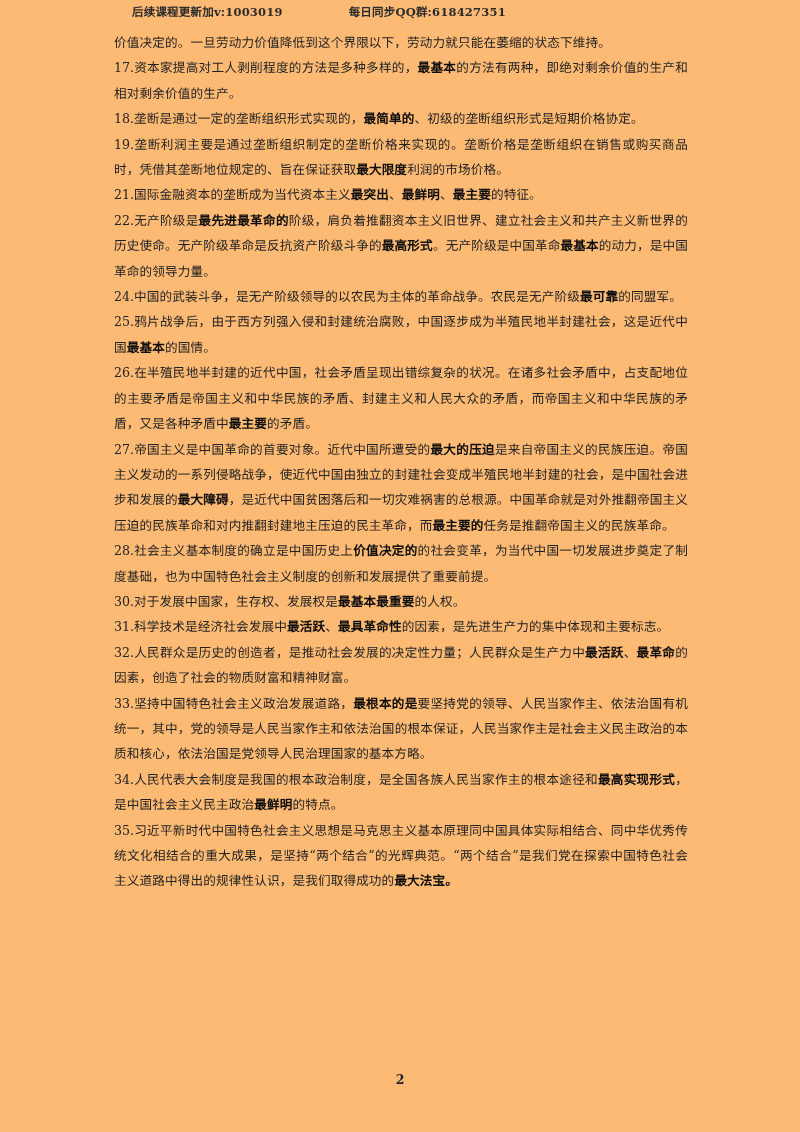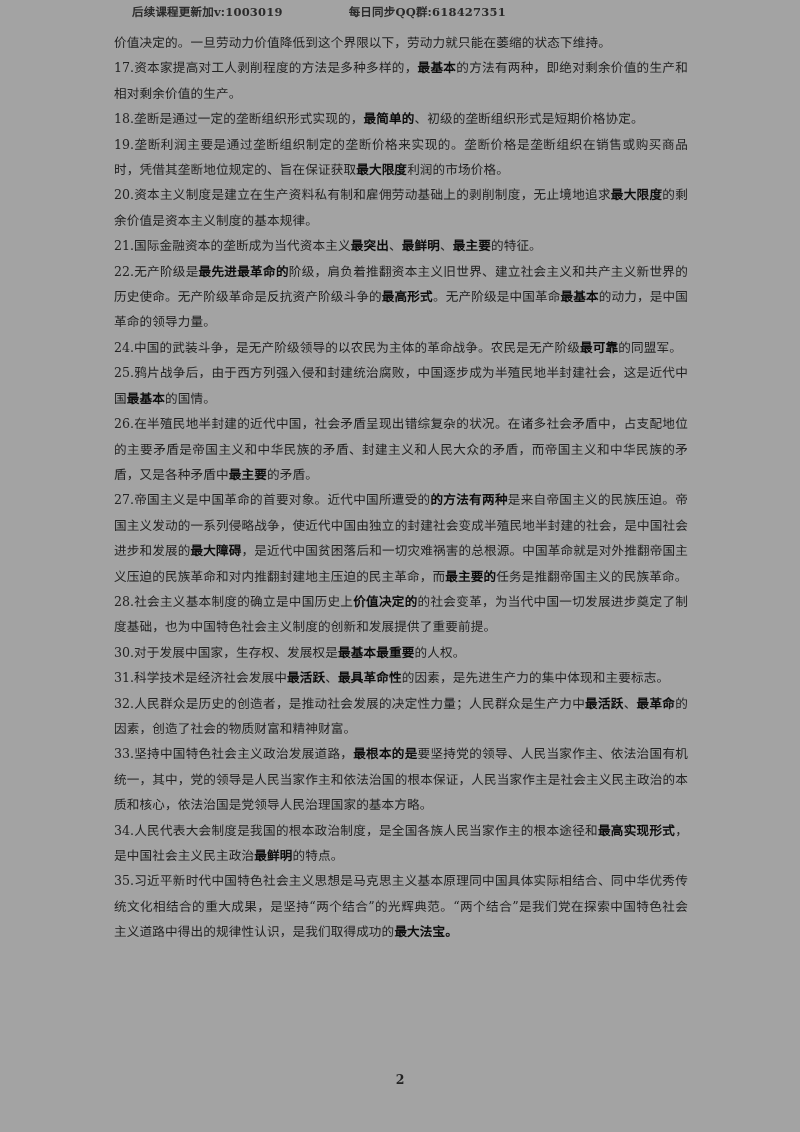--- a/index.html
+++ b/index.html
@@ -13,21 +13,21 @@
     height: 1132px;
     position: relative;
     font-family: "DejaVu Serif", "Liberation Serif", serif;
     color: #1d1d1d;
     overflow: hidden;
   }
 
   .page {
     position: absolute;
     inset: 0;
-    background: #a3a3a3;
+    background: #fdba74;
   }
 
   
   .doc-header {
     position: absolute;
     top: 4px;
     left: 114px;
     width: 572px;
     height: 20px;
     display: flex;
@@ -106,27 +106,26 @@
     <span class="hdr-left">后续课程更新加v:1003019</span>
     <span class="hdr-right">每日同步QQ群:618427351</span>
   </div>
 
   <div class="body-block">
     <p class="para">价值决定的。一旦劳动力价值降低到这个界限以下，劳动力就只能在萎缩的状态下维持。</p>
     <div id="item-list">
         <p class="para"><span class="num">17.</span><span>资本家提高对工人剥削程度的方法是多种多样的，<b>最基本</b>的方法有两种，即绝对剩余价值的生产和相对剩余价值的生产。</span></p>
         <p class="para"><span class="num">18.</span><span>垄断是通过一定的垄断组织形式实现的，<b>最简单的</b>、初级的垄断组织形式是短期价格协定。</span></p>
         <p class="para"><span class="num">19.</span><span>垄断利润主要是通过垄断组织制定的垄断价格来实现的。垄断价格是垄断组织在销售或购买商品时，凭借其垄断地位规定的、旨在保证获取<b>最大限度</b>利润的市场价格。</span></p>
-        <p class="para"><span class="num">20.</span><span>资本主义制度是建立在生产资料私有制和雇佣劳动基础上的剥削制度，无止境地追求<b>最大限度</b>的剩余价值是资本主义制度的基本规律。</span></p>
         <p class="para"><span class="num">21.</span><span>国际金融资本的垄断成为当代资本主义<b>最突出</b>、<b>最鲜明</b>、<b>最主要</b>的特征。</span></p>
         <p class="para"><span class="num">22.</span><span>无产阶级是<b>最先进最革命的</b>阶级，肩负着推翻资本主义旧世界、建立社会主义和共产主义新世界的历史使命。无产阶级革命是反抗资产阶级斗争的<b>最高形式</b>。无产阶级是中国革命<b>最基本</b>的动力，是中国革命的领导力量。</span></p>
         <p class="para"><span class="num">24.</span><span>中国的武装斗争，是无产阶级领导的以农民为主体的革命战争。农民是无产阶级<b>最可靠</b>的同盟军。</span></p>
         <p class="para"><span class="num">25.</span><span>鸦片战争后，由于西方列强入侵和封建统治腐败，中国逐步成为半殖民地半封建社会，这是近代中国<b>最基本</b>的国情。</span></p>
         <p class="para"><span class="num">26.</span><span>在半殖民地半封建的近代中国，社会矛盾呈现出错综复杂的状况。在诸多社会矛盾中，占支配地位的主要矛盾是帝国主义和中华民族的矛盾、封建主义和人民大众的矛盾，而帝国主义和中华民族的矛盾，又是各种矛盾中<b>最主要</b>的矛盾。</span></p>
-        <p class="para"><span class="num">27.</span><span>帝国主义是中国革命的首要对象。近代中国所遭受的<b>的方法有两种</b>是来自帝国主义的民族压迫。帝国主义发动的一系列侵略战争，使近代中国由独立的封建社会变成半殖民地半封建的社会，是中国社会进步和发展的<b>最大障碍</b>，是近代中国贫困落后和一切灾难祸害的总根源。中国革命就是对外推翻帝国主义压迫的民族革命和对内推翻封建地主压迫的民主革命，而<b>最主要的</b>任务是推翻帝国主义的民族革命。</span></p>
+        <p class="para"><span class="num">27.</span><span>帝国主义是中国革命的首要对象。近代中国所遭受的<b>最大的压迫</b>是来自帝国主义的民族压迫。帝国主义发动的一系列侵略战争，使近代中国由独立的封建社会变成半殖民地半封建的社会，是中国社会进步和发展的<b>最大障碍</b>，是近代中国贫困落后和一切灾难祸害的总根源。中国革命就是对外推翻帝国主义压迫的民族革命和对内推翻封建地主压迫的民主革命，而<b>最主要的</b>任务是推翻帝国主义的民族革命。</span></p>
         <p class="para"><span class="num">28.</span><span>社会主义基本制度的确立是中国历史上<b>价值决定的</b>的社会变革，为当代中国一切发展进步奠定了制度基础，也为中国特色社会主义制度的创新和发展提供了重要前提。</span></p>
         <p class="para"><span class="num">30.</span><span>对于发展中国家，生存权、发展权是<b>最基本最重要</b>的人权。</span></p>
         <p class="para"><span class="num">31.</span><span>科学技术是经济社会发展中<b>最活跃</b>、<b>最具革命性</b>的因素，是先进生产力的集中体现和主要标志。</span></p>
         <p class="para"><span class="num">32.</span><span>人民群众是历史的创造者，是推动社会发展的决定性力量；人民群众是生产力中<b>最活跃</b>、<b>最革命</b>的因素，创造了社会的物质财富和精神财富。</span></p>
         <p class="para"><span class="num">33.</span><span>坚持中国特色社会主义政治发展道路，<b>最根本的是</b>要坚持党的领导、人民当家作主、依法治国有机统一，其中，党的领导是人民当家作主和依法治国的根本保证，人民当家作主是社会主义民主政治的本质和核心，依法治国是党领导人民治理国家的基本方略。</span></p>
         <p class="para"><span class="num">34.</span><span>人民代表大会制度是我国的根本政治制度，是全国各族人民当家作主的根本途径和<b>最高实现形式</b>，是中国社会主义民主政治<b>最鲜明</b>的特点。</span></p>
         <p class="para"><span class="num">35.</span><span>习近平新时代中国特色社会主义思想是马克思主义基本原理同中国具体实际相结合、同中华优秀传统文化相结合的重大成果，是坚持“两个结合”的光辉典范。“两个结合”是我们党在探索中国特色社会主义道路中得出的规律性认识，是我们取得成功的<b>最大法宝。</b></span></p>
       </div>
   </div>
 

